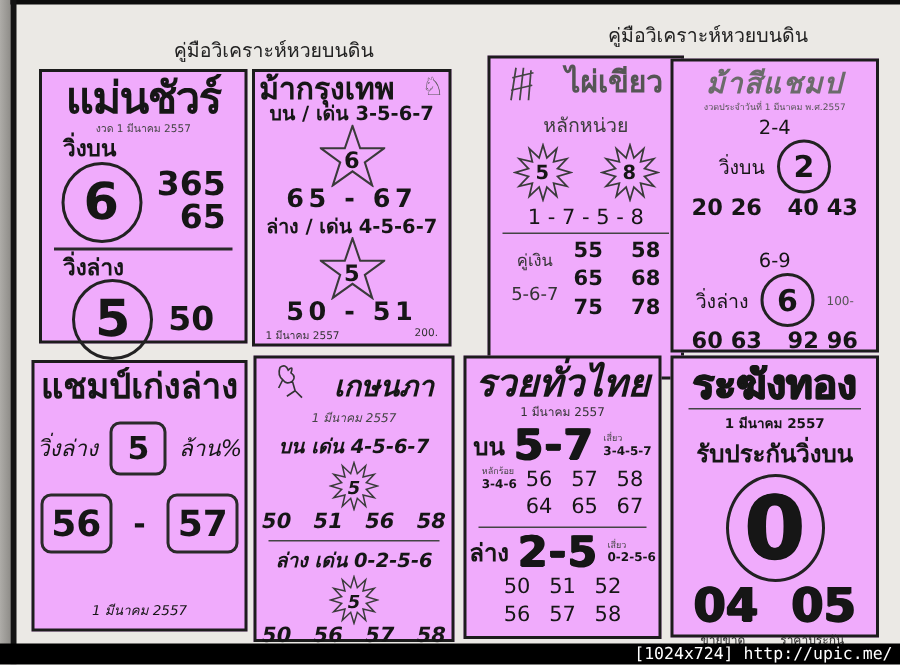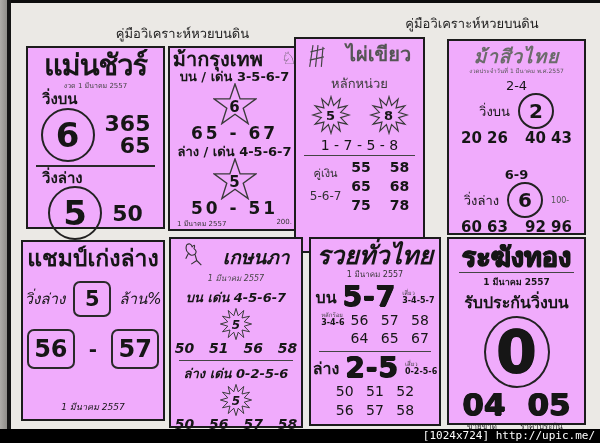--- a/index.html
+++ b/index.html
@@ -11,21 +11,21 @@
   .header{position:absolute;font-size:13px;color:#222;text-align:center;}
   .header.hl{left:55px;top:23px;width:255px;}
   .header.hr2{left:352px;top:13px;width:240px;}
   .footerbar{position:absolute;left:0;top:429px;width:600px;height:31px;background:#000;
              color:#fff;font-size:11px;line-height:14px;text-align:right;padding-right:5px;
              box-sizing:border-box;font-family:"DejaVu Sans Mono",monospace;}
   .panel{position:absolute;background:#f0abfc;border:2px solid #1c1c1c;box-sizing:border-box;
          text-align:center;display:flex;flex-direction:column;}
   .p1{left:26px;top:46px;width:139px;height:183px;}
   .p2{left:168px;top:46px;width:133px;height:185px;}
-  .p3{left:294px;top:37px;width:131px;height:216px;}
+  .p3{left:325px;top:37px;width:131px;height:216px;}
   .p4{left:447px;top:39px;width:139px;height:196px;}
   .p5{left:21px;top:240px;width:144px;height:181px;}
   .p6{left:169px;top:237px;width:134px;height:191px;}
   .p7{left:309px;top:237px;width:132px;height:189px;}
   .p8{left:447px;top:237px;width:139px;height:188px;}
 
   .t-xl{font-size:29px;font-weight:700;line-height:1.05;letter-spacing:-1px;margin-top:2px;}
   .t-lg{font-size:20px;font-weight:700;line-height:1.1;}
   .tiny{font-size:7px;color:#444;}
   .lbl{font-weight:700;font-size:15px;text-align:left;padding-left:14px;line-height:1.1;}
@@ -184,35 +184,35 @@
       <div class="p3nums">
         <div>55 58</div>
         <div>65 68</div>
         <div>75 78</div>
       </div>
     </div>
     <div class="tiny" style="margin-top:auto;padding-bottom:3px;">1 มีนาคม 2557</div>
   </section>
 
   <section class="panel p4">
-    <div class="scriptt" style="margin-top:6px;">ม้าสีวไทย</div>
+    <div class="scriptt" style="margin-top:6px;">ม้าสีแชมป</div>
     <div class="micro">งวดประจำวันที่ 1 มีนาคม พ.ศ.2557</div>
     <div style="font-size:13px;font-weight:400;margin-top:2px;">2-4</div>
     <div class="runrow">
       <span style="font-size:13px;">วิ่งบน</span>
       <div class="circle c-sm">
           <span>2</span>
         </div>
     </div>
     <div class="pairline">
       <span>20 26</span>
       <span>40 43</span>
     </div>
     <div class="hgap"></div>
-    <div style="font-size:13px;font-weight:700;margin-top:20px;">6-9</div>
+    <div style="font-size:13px;font-weight:400;margin-top:20px;">6-9</div>
     <div class="runrow">
       <span style="font-size:13px;">วิ่งล่าง</span>
       <div class="circle c-sm">
           <span>6</span>
         </div>
       <span class="note">100-</span>
     </div>
     <div class="pairline">
       <span>60 63</span>
       <span>92 96</span>

